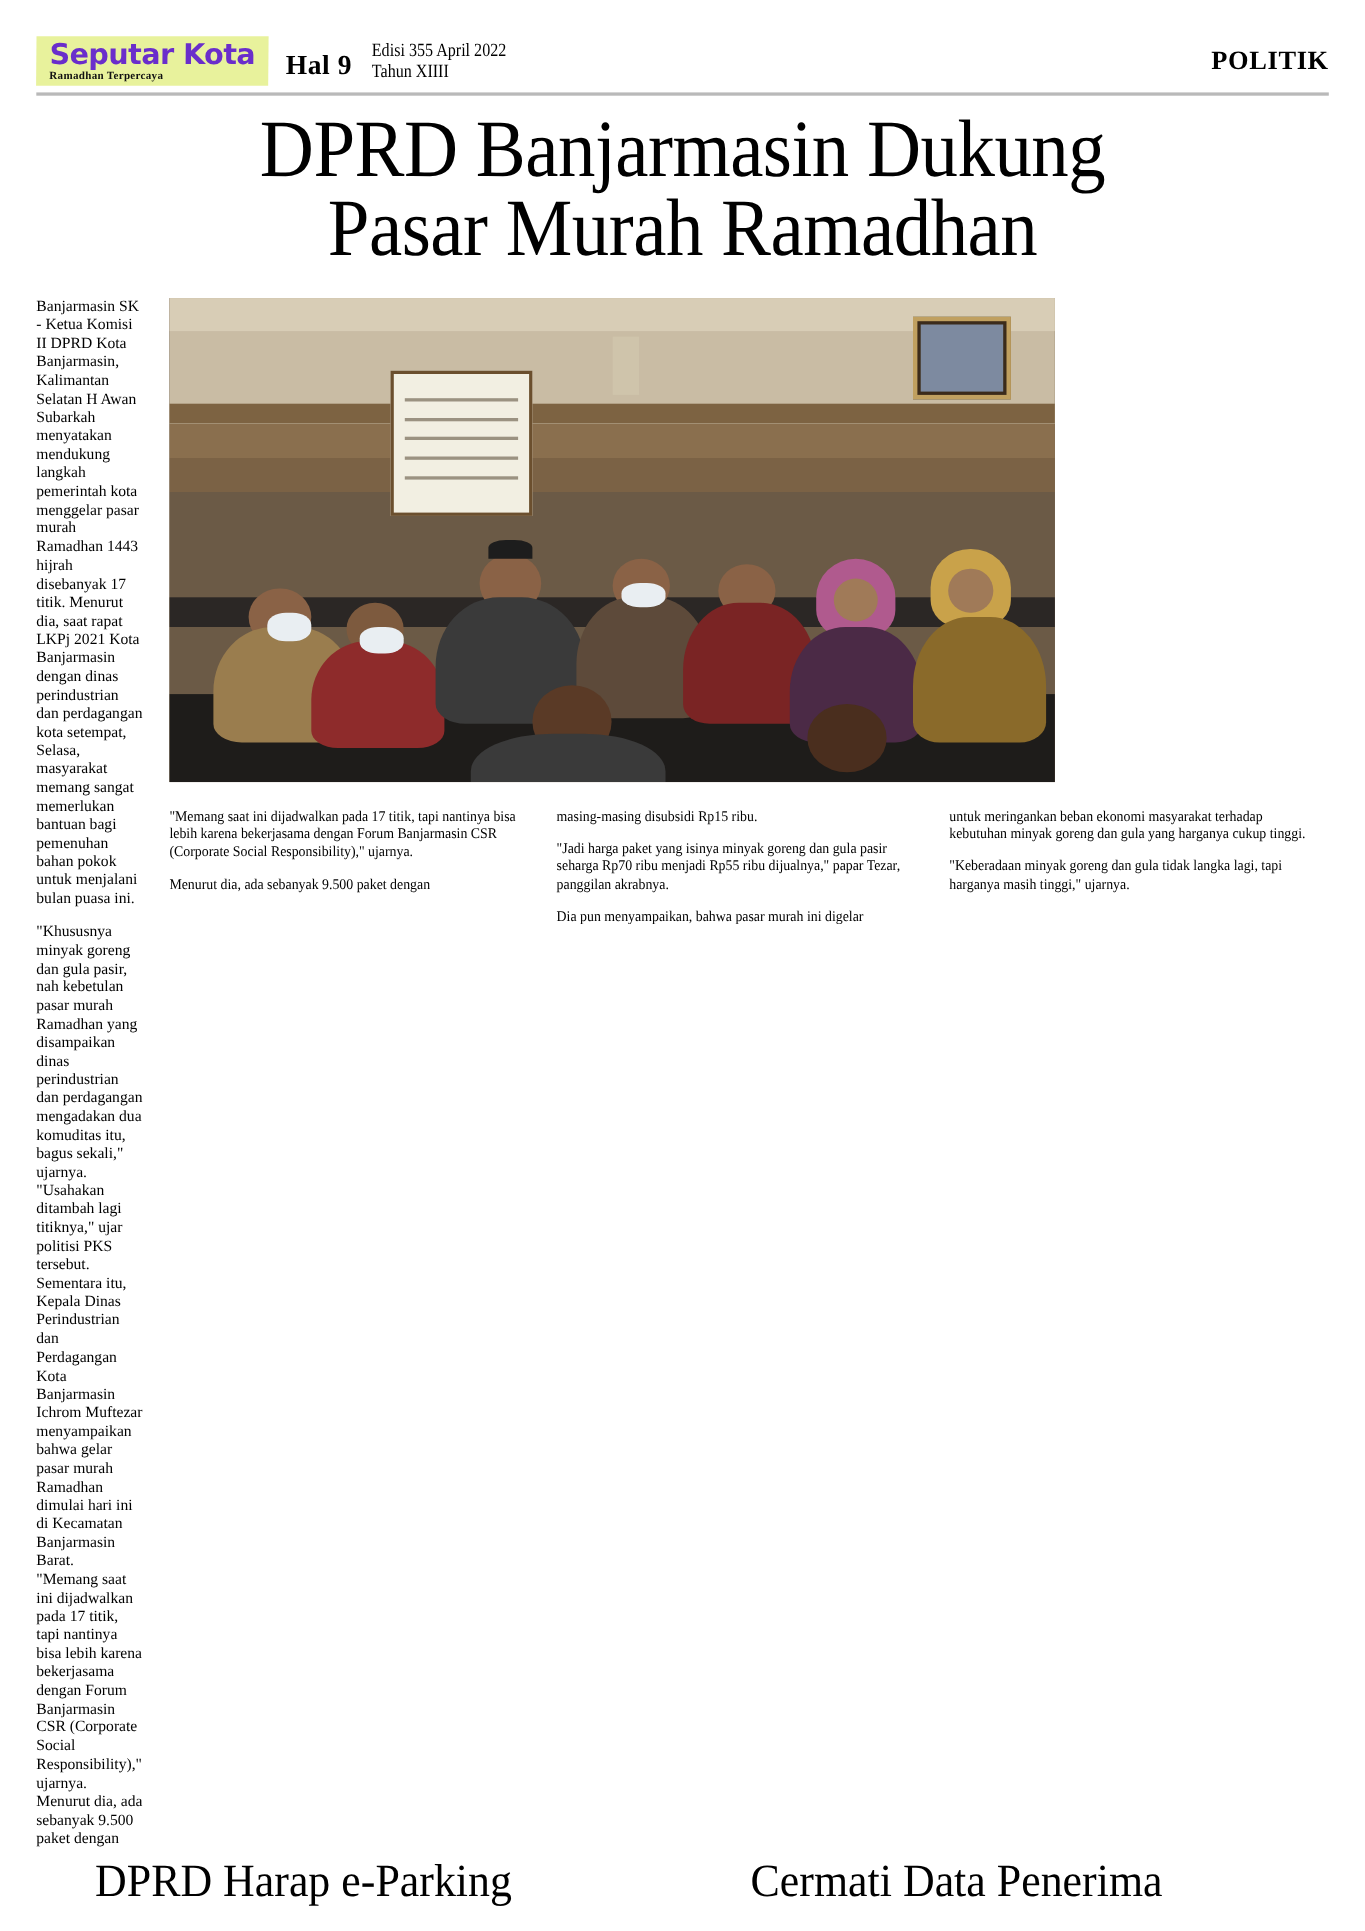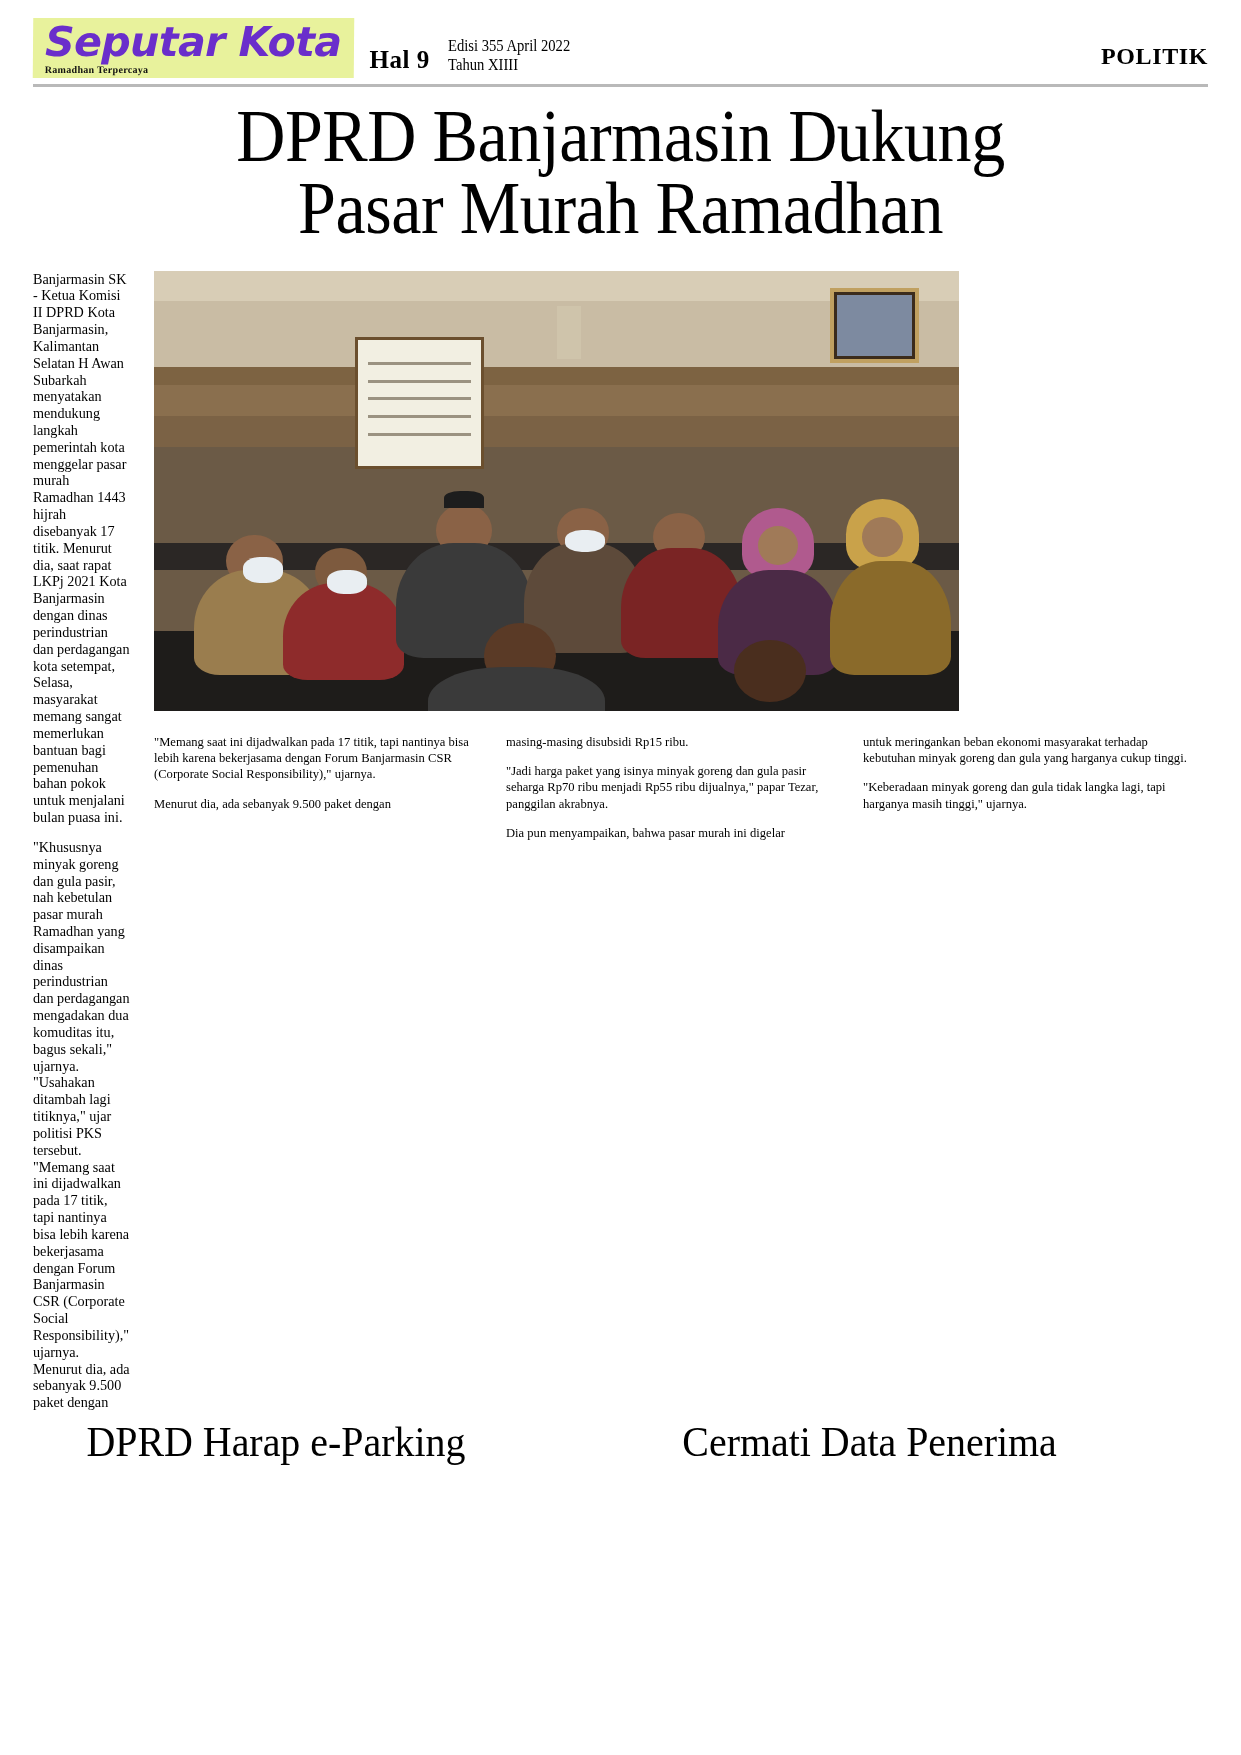--- a/index.html
+++ b/index.html
@@ -15,22 +15,22 @@
 
   
   .masthead { display:flex; align-items:flex-end; padding-top:22px; height:78px; }
   .logo-box {
     background:#e8f29c; padding:4px 12px 3px 12px; line-height:1;
     display:flex; flex-direction:column; align-items:flex-start;
     transform:skewX(-0.5deg);
   }
   .logo-main {
     font-family:"DejaVu Sans", sans-serif;
-    font-weight:bold; font-size:41px; color:#6a2ecb;
-    letter-spacing:-0.5px; font-style:italic;
+    font-weight:bold; font-size:26px; color:#6a2ecb;
+    letter-spacing:-0.5px; 
   }
   .logo-sub {
     font-family:"Liberation Serif", serif;
     font-weight:bold; font-size:10px; color:#111; margin-top:2px;
     letter-spacing:0.3px;
   }
   .hal { font-weight:bold; font-size:25px; margin:0 0 4px 16px; letter-spacing:0.5px; }
   .edisi { font-size:17px; margin:0 0 4px 18px; line-height:1.12; transform:scaleX(0.86); transform-origin:left bottom; }
   .rubrik { margin-left:auto; font-weight:bold; font-size:24px; letter-spacing:0.6px; margin-bottom:8px; }
   .rule { height:3px; background:#b9b9b9; margin:6px 0 0 0; }
@@ -113,20 +113,21 @@
     <div>Pasar Murah Ramadhan</div>
   </div>
 
   <div class="top-wrap">
     <div class="col-narrow">
       <div class="bodytext">
         <p>Banjarmasin SK  - Ketua Komisi II DPRD Kota Banjarmasin, Kalimantan Selatan H Awan Subarkah menyatakan mendukung langkah pemerintah kota menggelar pasar murah Ramadhan 1443 hijrah disebanyak 17 titik. Menurut dia, saat rapat LKPj 2021 Kota Banjarmasin dengan dinas perindustrian dan perdagangan kota setempat, Selasa, masyarakat memang sangat memerlukan bantuan bagi pemenuhan bahan pokok untuk menjalani bulan puasa ini.</p>
         <div class="gap"></div>
         <p>"Khususnya minyak goreng dan gula pasir, nah kebetulan pasar murah Ramadhan yang disampaikan dinas perindustrian dan perdagangan mengadakan dua komuditas itu, bagus sekali," ujarnya.</p>
         <p>"Usahakan ditambah lagi titiknya," ujar politisi PKS tersebut.</p>
+        <p>Sementara itu, Kepala Dinas Perindustrian dan Perdagangan Kota Banjarmasin Ichrom Muftezar menyampaikan bahwa gelar pasar murah Ramadhan dimulai hari ini di Kecamatan Banjarmasin Barat.</p>
         <p>"Memang saat ini dijadwalkan pada 17 titik, tapi nantinya bisa lebih karena bekerjasama dengan Forum Banjarmasin CSR (Corporate Social Responsibility)," ujarnya.</p>
         <p>Menurut dia, ada sebanyak 9.500 paket dengan</p>
       </div>
     </div>
 
     <div>
       <div class="photo-main">
         <div class="room-bg"></div>
         <div class="wall-panel" style="left:0;top:0;width:100%;height:7%;background:#d8cdb6;"></div>
         <div class="wall-panel" style="left:0;top:22%;width:100%;height:4%;background:#7d6342;"></div>

